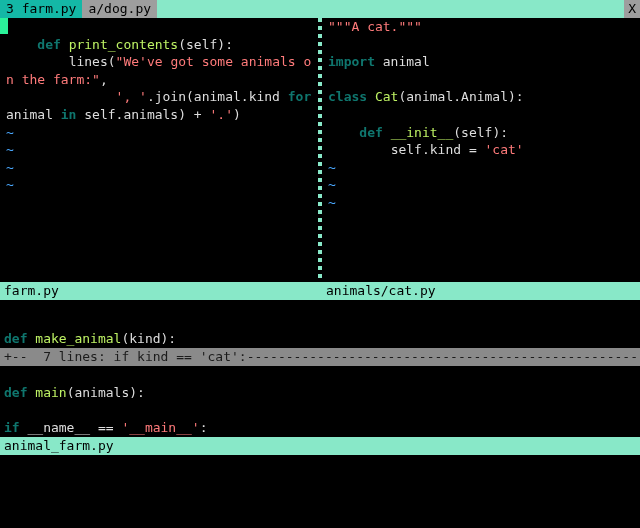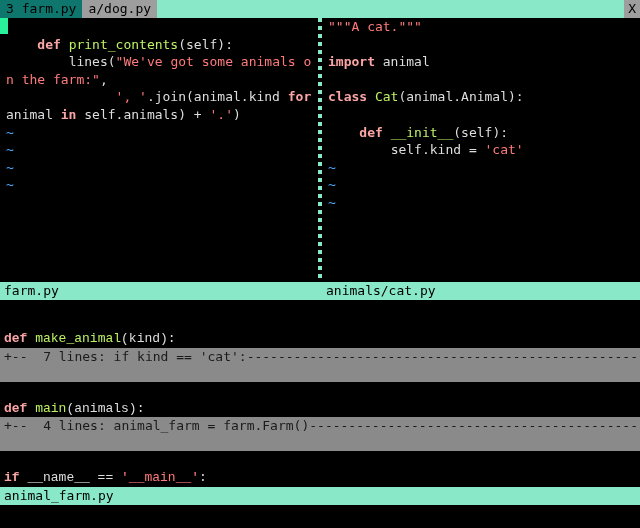--- a/index.html
+++ b/index.html
@@ -16,21 +16,21 @@
   }
   .tabline {
     background: #88e8c8;
     color: #000;
     height: 18px;
     display: flex;
     align-items: center;
   }
   .tab {
     padding: 0 6px;
-    background: #0f766e;
+    background: #14b8a6;
     color: #000;
   }
   .tab.active {
     background: #9e9e9e;
     color: #000;
   }
   .tab-close {
     margin-left: auto;
     padding: 0 4px;
     background: #9e9e9e;
@@ -58,21 +58,21 @@
     position: absolute;
     top: 0; left: 0;
     width: 8px; height: 16px;
     background: #2bf29a;
   }
   pre.code {
     white-space: pre-wrap;
     word-break: break-all;
     padding-left: 6px;
   }
-  .kw   { color: #fca5a5; font-weight: bold; }
+  .kw   { color: #0f766e; font-weight: bold; }
   .fn   { color: #bef264; }
   .str  { color: #ff7b7b; }
   .tri  { color: #ff7b7b; }
   .plain{ color: #dedede; }
   .tilde { color: #4aa8ff; padding-left: 6px; display:block; }
   .status {
     background: #88e8c8;
     color: #000;
     height: 18px;
     padding-left: 4px;
@@ -80,25 +80,25 @@
     align-items: center;
   }
   .bottom-pane {
     position: relative;
   }
   .fold {
     background: #8a8a8a;
     color: #1b1b1b;
     padding-left: 4px;
     white-space: pre;
-    height: 34px;
+    height: 18px;
     overflow: hidden;
   }
   .blank { height: 18px; }
-  pre.bline { padding-left: 4px; white-space: pre; font-family: Liberation Mono, monospace; }
+  pre.bline { padding-left: 4px; white-space: pre; }
   .bottom-gap { height: 30px; background:#000; }
 </style>
 </head>
 <body>
 
 <div class="tabline">
   <span class="tab">
     <span>3</span>
     <span> </span>
     <span>farm.py</span>
@@ -153,19 +153,18 @@
     <span>animals/cat.py</span>
   </div>
 </div>
 
 <div class="bottom-gap"></div>
 <div class="bottom-pane">
 <pre class="bline"><span class="kw">def</span><span class="plain"> </span><span class="fn">make_animal</span><span class="plain">(kind):</span></pre>
   <div class="fold">+--  7 lines: if kind == 'cat':--------------------------------------------------</div>
   <div class="blank"></div>
 <pre class="bline"><span class="kw">def</span><span class="plain"> </span><span class="fn">main</span><span class="plain">(animals):</span></pre>
-  <div class="fold">+--  4 lines: animal_farm = farm.Farm()------------------------------------------</div>
   <div class="blank"></div>
 <pre class="bline"><span class="kw">if</span><span class="plain"> __name__ == </span><span class="str">'__main__'</span><span class="plain">:</span></pre>
 </div>
 <div class="status">
   <span>animal_farm.py</span>
 </div>
 
 </body></html>

